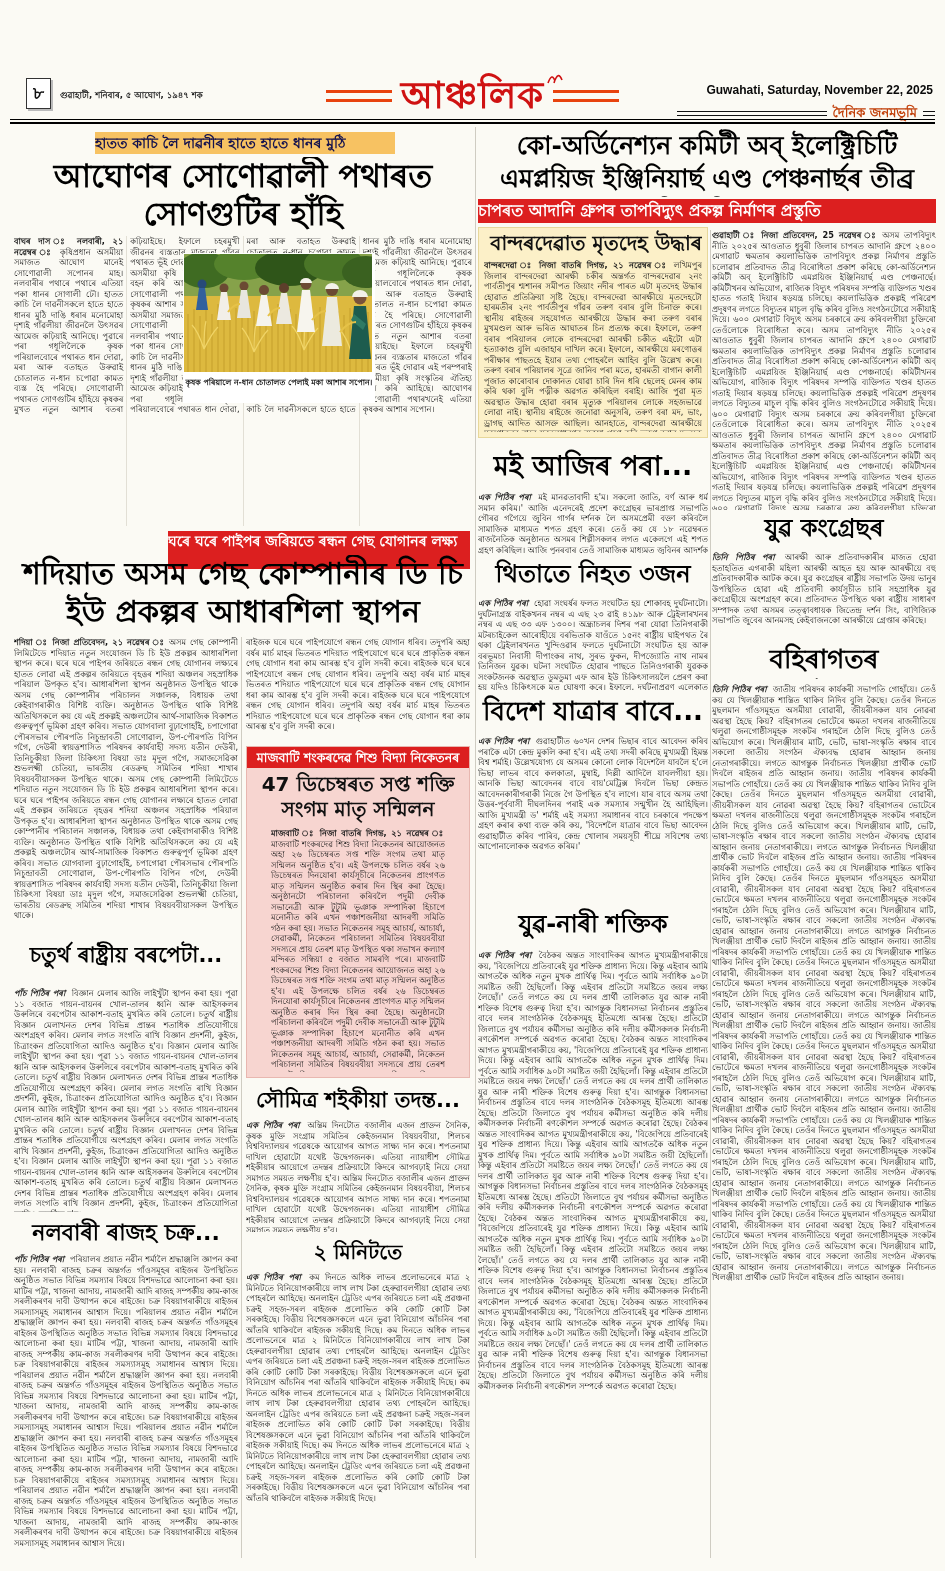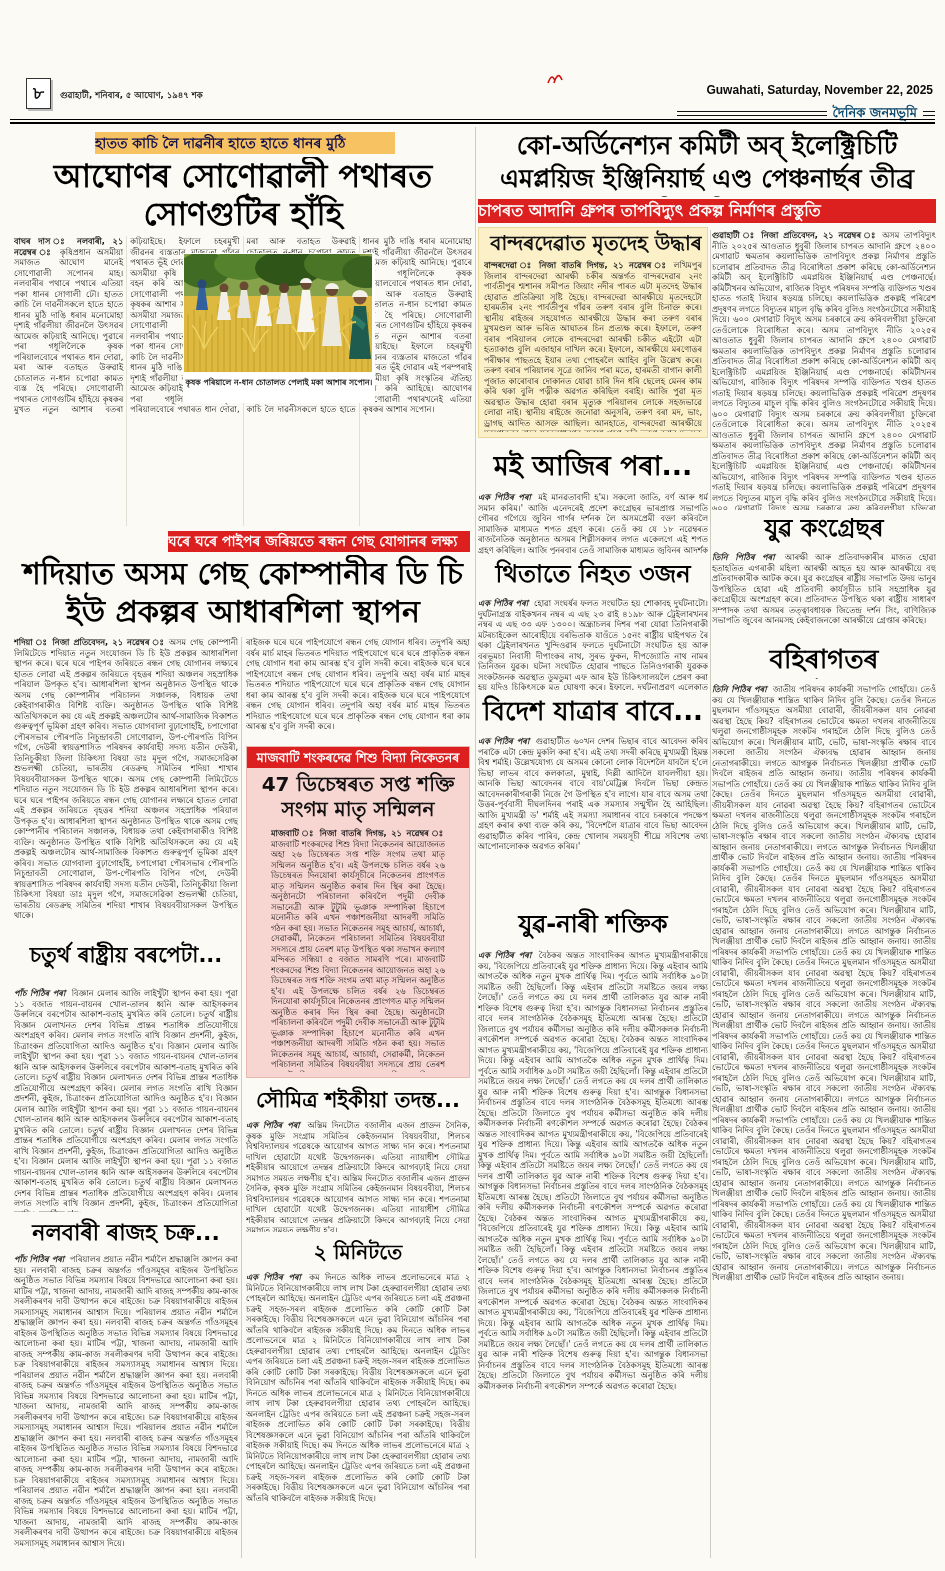--- a/index.html
+++ b/index.html
@@ -18,30 +18,30 @@
         font-size:17px;font-weight:bold;text-align:center;line-height:29px;box-shadow:2px 2px 0 #bbb}
   .dateas{left:60px;top:89px;font-size:8.5px;font-weight:bold;color:#222}
   .mastrow{left:0;top:74px;width:945px;height:44px;display:flex;align-items:center;justify-content:center;gap:9px}
   .mastlines{width:66px;height:12px;border-top:3px solid #e8430e;border-bottom:3px solid #e8430e}
   .masttext{font-size:37px;font-weight:bold;color:#cf1212;line-height:40px;letter-spacing:1px}
   .ornament{position:absolute;left:545px;top:70px}
   .dateen{right:12px;top:83px;font-size:12px;font-weight:bold;text-align:left;color:#0a0a0a;font-family:"Liberation Sans",sans-serif}
   .papernamerow{right:10px;top:103px;display:flex;align-items:center;gap:6px}
   .dblline{width:150px;height:5px;border-top:1.5px solid #111;border-bottom:1.5px solid #111}
   .dbllineshort{width:12px;height:5px;border-top:1.5px solid #111;border-bottom:1.5px solid #111}
-  .papername{font-size:13px;font-weight:bold;color:#0c4a6e}
+  .papername{font-size:13px;font-weight:bold;color:#c2410c}
   .hdrule{left:10px;top:119px;width:925px;height:5px;border-top:1px solid #000;border-bottom:2.5px solid #000}
   
   .h-kick{left:95px;top:132px;width:300px;height:22px;background:#f7c262;color:#14124e;font-size:14px;line-height:22px}
   .h-hl{left:14px;top:157px;width:458px;height:76px;font-size:32px;line-height:38px}
   .h-body{left:14px;top:236px;width:458px;height:290px;column-count:4;column-gap:7px;column-rule:1px solid #e2dfd5}
   .photo{left:183px;top:253px;width:192px;height:150px;background:#fff;padding:1px}
   .photocap{font-size:7.8px;font-weight:bold;text-align:center;line-height:13px;overflow:hidden;height:26px}
   
-  .g-kick{left:168px;top:531px;width:302px;height:21px;background:#dc1f1f;color:#fff;font-size:14px;line-height:21px}
+  .g-kick{left:168px;top:531px;width:302px;height:38px;background:#dc1f1f;color:#fff;font-size:14px;line-height:21px}
   .g-hl{left:14px;top:555px;width:458px;height:78px;font-size:30px;line-height:38px}
   .g-b1{left:14px;top:637px;width:224px;height:314px}
   .g-b2{left:246px;top:637px;width:224px;height:105px}
   
   .mj-box{left:246px;top:746px;width:224px;height:332px;background:#f7d5d0;border:1px solid #e8b7b0}
   .mj-bar{height:21px;background:#dc1f1f;color:#fff;font-size:12.5px;line-height:21px;font-weight:bold;text-align:center;overflow:hidden}
   .mj-hl{font-size:20px;line-height:25px;font-weight:bold;text-align:center;padding:4px 6px 2px;overflow:hidden;height:58px}
   .mj-body{margin:2px 24px;height:244px}
   
   .bp-hl{left:14px;top:940px;width:224px;height:32px;font-size:21px;line-height:30px}
@@ -73,20 +73,25 @@
   .bh-hl{left:712px;top:641px;width:224px;height:38px;font-size:26px;line-height:36px}
   .bh-body{left:712px;top:684px;width:224px;height:874px}
 </style>
 </head>
 <body>
 
 <div id="page">
 
   <div class="abs pgno"><span>৮</span></div>
   <div class="abs dateas">গুৱাহাটী, শনিবাৰ, ৫ আঘোণ, ১৯৪৭ শক</div>
+  <div class="abs mastrow">
+    <div class="mastlines"></div>
+    <div class="masttext">আঞ্চলিক</div>
+    <div class="mastlines"></div>
+  </div>
   <svg class="ornament" width="22" height="15">
     <path d="M3 13 Q7 2 10 11 M9 13 Q13 0 17 10" stroke="#cf1212" stroke-width="1.6" fill="none"></path>
   </svg>
   <div class="abs dateen">Guwahati, Saturday, November 22, 2025</div>
   <div class="abs papernamerow">
     <div class="dblline"></div>
     <div class="papername">দৈনিক জনমভূমি</div>
     <div class="dbllineshort"></div>
   </div>
   <div class="abs hdrule"></div>
@@ -198,21 +203,21 @@
     <div class="abs bt tm-body">
       <span class="lead">এক পিঠিৰ পৰা</span>
       <span>কম দিনতে অধিক লাভৰ প্ৰলোভনেৰে মাত্ৰ ২ মিনিটতে বিনিয়োগকাৰীয়ে লাখ লাখ টকা হেৰুৱাবলগীয়া হোৱাৰ তথ্য পোহৰলৈ আহিছে। অনলাইন ট্ৰেডিং এপৰ জৰিয়তে চলা এই প্ৰৱঞ্চনা চক্ৰই সহজ-সৰল ৰাইজক প্ৰলোভিত কৰি কোটি কোটি টকা সৰকাইছে। বিত্তীয় বিশেষজ্ঞসকলে এনে ভুৱা বিনিয়োগ আঁচনিৰ পৰা আঁতৰি থাকিবলৈ ৰাইজক সকীয়াই দিছে। কম দিনতে অধিক লাভৰ প্ৰলোভনেৰে মাত্ৰ ২ মিনিটতে বিনিয়োগকাৰীয়ে লাখ লাখ টকা হেৰুৱাবলগীয়া হোৱাৰ তথ্য পোহৰলৈ আহিছে। অনলাইন ট্ৰেডিং এপৰ জৰিয়তে চলা এই প্ৰৱঞ্চনা চক্ৰই সহজ-সৰল ৰাইজক প্ৰলোভিত কৰি কোটি কোটি টকা সৰকাইছে। বিত্তীয় বিশেষজ্ঞসকলে এনে ভুৱা বিনিয়োগ আঁচনিৰ পৰা আঁতৰি থাকিবলৈ ৰাইজক সকীয়াই দিছে। কম দিনতে অধিক লাভৰ প্ৰলোভনেৰে মাত্ৰ ২ মিনিটতে বিনিয়োগকাৰীয়ে লাখ লাখ টকা হেৰুৱাবলগীয়া হোৱাৰ তথ্য পোহৰলৈ আহিছে। অনলাইন ট্ৰেডিং এপৰ জৰিয়তে চলা এই প্ৰৱঞ্চনা চক্ৰই সহজ-সৰল ৰাইজক প্ৰলোভিত কৰি কোটি কোটি টকা সৰকাইছে। বিত্তীয় বিশেষজ্ঞসকলে এনে ভুৱা বিনিয়োগ আঁচনিৰ পৰা আঁতৰি থাকিবলৈ ৰাইজক সকীয়াই দিছে। কম দিনতে অধিক লাভৰ প্ৰলোভনেৰে মাত্ৰ ২ মিনিটতে বিনিয়োগকাৰীয়ে লাখ লাখ টকা হেৰুৱাবলগীয়া হোৱাৰ তথ্য পোহৰলৈ আহিছে। অনলাইন ট্ৰেডিং এপৰ জৰিয়তে চলা এই প্ৰৱঞ্চনা চক্ৰই সহজ-সৰল ৰাইজক প্ৰলোভিত কৰি কোটি কোটি টকা সৰকাইছে। বিত্তীয় বিশেষজ্ঞসকলে এনে ভুৱা বিনিয়োগ আঁচনিৰ পৰা আঁতৰি থাকিবলৈ ৰাইজক সকীয়াই দিছে।</span>
     </div>
   </section>
 
   <section>
     <h1 class="abs hl co-hl">কো-অৰ্ডিনেশ্যন কমিটী অব্ ইলেক্ট্ৰিচিটি এমপ্লয়িজ ইঞ্জিনিয়াৰ্ছ এণ্ড পেঞ্চনাৰ্ছৰ তীব্ৰ বিৰোধিতা</h1>
     <div class="abs kick co-bar">চাপৰত আদানি গ্ৰুপৰ তাপবিদ্যুৎ প্ৰকল্প নিৰ্মাণৰ প্ৰস্তুতি</div>
     <div class="abs bt co-body">
-      <span class="dl">গুৱাহাটী ঃ নিজা প্ৰতিবেদন, ২১ নৱেম্বৰ ঃ</span>
+      <span class="dl">গুৱাহাটী ঃ নিজা প্ৰতিবেদন, 25 নৱেম্বৰ ঃ</span>
       <span>অসম তাপবিদ্যুৎ নীতি ২০২৫ৰ আওতাত ধুবুৰী জিলাৰ চাপৰত আদানি গ্ৰুপে ২৪০০ মেগাৱাট ক্ষমতাৰ কয়লাভিত্তিক তাপবিদ্যুৎ প্ৰকল্প নিৰ্মাণৰ প্ৰস্তুতি চলোৱাৰ প্ৰতিবাদত তীব্ৰ বিৰোধিতা প্ৰকাশ কৰিছে কো-অৰ্ডিনেশ্যন কমিটী অব্ ইলেক্ট্ৰিচিটি এমপ্লয়িজ ইঞ্জিনিয়াৰ্ছ এণ্ড পেঞ্চনাৰ্ছে। কমিটীখনৰ অভিযোগ, ৰাজ্যিক বিদ্যুৎ পৰিষদৰ সম্পত্তি ব্যক্তিগত খণ্ডৰ হাতত গতাই দিয়াৰ ষড়যন্ত্ৰ চলিছে। কয়লাভিত্তিক প্ৰকল্পই পৰিৱেশ প্ৰদূষণৰ লগতে বিদ্যুতৰ মাচুল বৃদ্ধি কৰিব বুলিও সংগঠনটোৱে সকীয়াই দিয়ে। ৬০০ মেগাৱাট বিদ্যুৎ অসম চৰকাৰে ক্ৰয় কৰিবলগীয়া চুক্তিৰো তেওঁলোকে বিৰোধিতা কৰে। অসম তাপবিদ্যুৎ নীতি ২০২৫ৰ আওতাত ধুবুৰী জিলাৰ চাপৰত আদানি গ্ৰুপে ২৪০০ মেগাৱাট ক্ষমতাৰ কয়লাভিত্তিক তাপবিদ্যুৎ প্ৰকল্প নিৰ্মাণৰ প্ৰস্তুতি চলোৱাৰ প্ৰতিবাদত তীব্ৰ বিৰোধিতা প্ৰকাশ কৰিছে কো-অৰ্ডিনেশ্যন কমিটী অব্ ইলেক্ট্ৰিচিটি এমপ্লয়িজ ইঞ্জিনিয়াৰ্ছ এণ্ড পেঞ্চনাৰ্ছে। কমিটীখনৰ অভিযোগ, ৰাজ্যিক বিদ্যুৎ পৰিষদৰ সম্পত্তি ব্যক্তিগত খণ্ডৰ হাতত গতাই দিয়াৰ ষড়যন্ত্ৰ চলিছে। কয়লাভিত্তিক প্ৰকল্পই পৰিৱেশ প্ৰদূষণৰ লগতে বিদ্যুতৰ মাচুল বৃদ্ধি কৰিব বুলিও সংগঠনটোৱে সকীয়াই দিয়ে। ৬০০ মেগাৱাট বিদ্যুৎ অসম চৰকাৰে ক্ৰয় কৰিবলগীয়া চুক্তিৰো তেওঁলোকে বিৰোধিতা কৰে। অসম তাপবিদ্যুৎ নীতি ২০২৫ৰ আওতাত ধুবুৰী জিলাৰ চাপৰত আদানি গ্ৰুপে ২৪০০ মেগাৱাট ক্ষমতাৰ কয়লাভিত্তিক তাপবিদ্যুৎ প্ৰকল্প নিৰ্মাণৰ প্ৰস্তুতি চলোৱাৰ প্ৰতিবাদত তীব্ৰ বিৰোধিতা প্ৰকাশ কৰিছে কো-অৰ্ডিনেশ্যন কমিটী অব্ ইলেক্ট্ৰিচিটি এমপ্লয়িজ ইঞ্জিনিয়াৰ্ছ এণ্ড পেঞ্চনাৰ্ছে। কমিটীখনৰ অভিযোগ, ৰাজ্যিক বিদ্যুৎ পৰিষদৰ সম্পত্তি ব্যক্তিগত খণ্ডৰ হাতত গতাই দিয়াৰ ষড়যন্ত্ৰ চলিছে। কয়লাভিত্তিক প্ৰকল্পই পৰিৱেশ প্ৰদূষণৰ লগতে বিদ্যুতৰ মাচুল বৃদ্ধি কৰিব বুলিও সংগঠনটোৱে সকীয়াই দিয়ে। ৬০০ মেগাৱাট বিদ্যুৎ অসম চৰকাৰে ক্ৰয় কৰিবলগীয়া চুক্তিৰো তেওঁলোকে বিৰোধিতা কৰে।</span>
     </div>
   </section>
 
   <section class="abs bd-box">
     <h2 class="bd-hl">বান্দৰদেৱাত মৃতদেহ উদ্ধাৰ</h2>
     <div class="bt bd-body">
       <span class="dl">বান্দৰদেৱা ঃ নিজা বাতৰি দিগন্ত, ২১ নৱেম্বৰ ঃ</span>
       <span>লখিমপুৰ জিলাৰ বান্দৰদেৱা আৰক্ষী চকীৰ অন্তৰ্গত বান্দৰদেৱাৰ ২নং পাৰ্বতীপুৰ শ্মশানৰ সমীপত জিয়াং নদীৰ পাৰত এটা মৃতদেহ উদ্ধাৰ হোৱাত প্ৰতিক্ৰিয়া সৃষ্টি হৈছে। বান্দৰদেৱা আৰক্ষীয়ে মৃতদেহটো হাৰমতীৰ ২নং পাৰ্বতীপুৰ গাঁৱৰ তৰুণ বৰাৰ বুলি চিনাক্ত কৰে। স্থানীয় ৰাইজৰ সহযোগত আৰক্ষীয়ে উদ্ধাৰ কৰা তৰুণ বৰাৰ মুখমণ্ডল আৰু ভৰিত আঘাতৰ চিন প্ৰত্যক্ষ কৰে। ইফালে, তৰুণ বৰাৰ পৰিয়ালৰ লোকে বান্দৰদেৱা আৰক্ষী চকীত এইটো এটা হত্যাকাণ্ড বুলি এজাহাৰ দাখিল কৰে। ইফালে, আৰক্ষীয়ে মৰণোত্তৰ পৰীক্ষাৰ পাছতহে ইয়াৰ তথ্য পোহৰলৈ আহিব বুলি উল্লেখ কৰে। তৰুণ বৰাৰ পৰিয়ালৰ সূত্ৰে জানিব পৰা মতে, হাৰমতী বাগান কালী পূজাত কাৰোবাৰ দোকানত যোৱা চাৰি দিন ধৰি ছেলেহ মেনৰ কাম কৰি থকা বুলি পত্নীক অৱগত কৰিছিল বৰাই। আজি পুৱা মৃত অৱস্থাত উদ্ধাৰ হোৱা বৰাৰ মৃত্যুক পৰিয়ালৰ লোকে সহজভাৱে লোৱা নাই। স্থানীয় ৰাইজে জনোৱা অনুসৰি, তৰুণ বৰা মদ, ভাং, ড্ৰাগছ আদিত আসক্ত আছিল। আনহাতে, বান্দৰদেৱা আৰক্ষীয়ে মৰণোত্তৰৰ বাবে সকলোধৰণৰ ব্যৱস্থা গ্ৰহণ কৰি তৰুণ বৰাৰ মৃতদেহ লখিমপুৰ চিকিৎসা মহাবিদ্যালয়লৈ প্ৰেৰণ কৰে।</span>
     </div>

